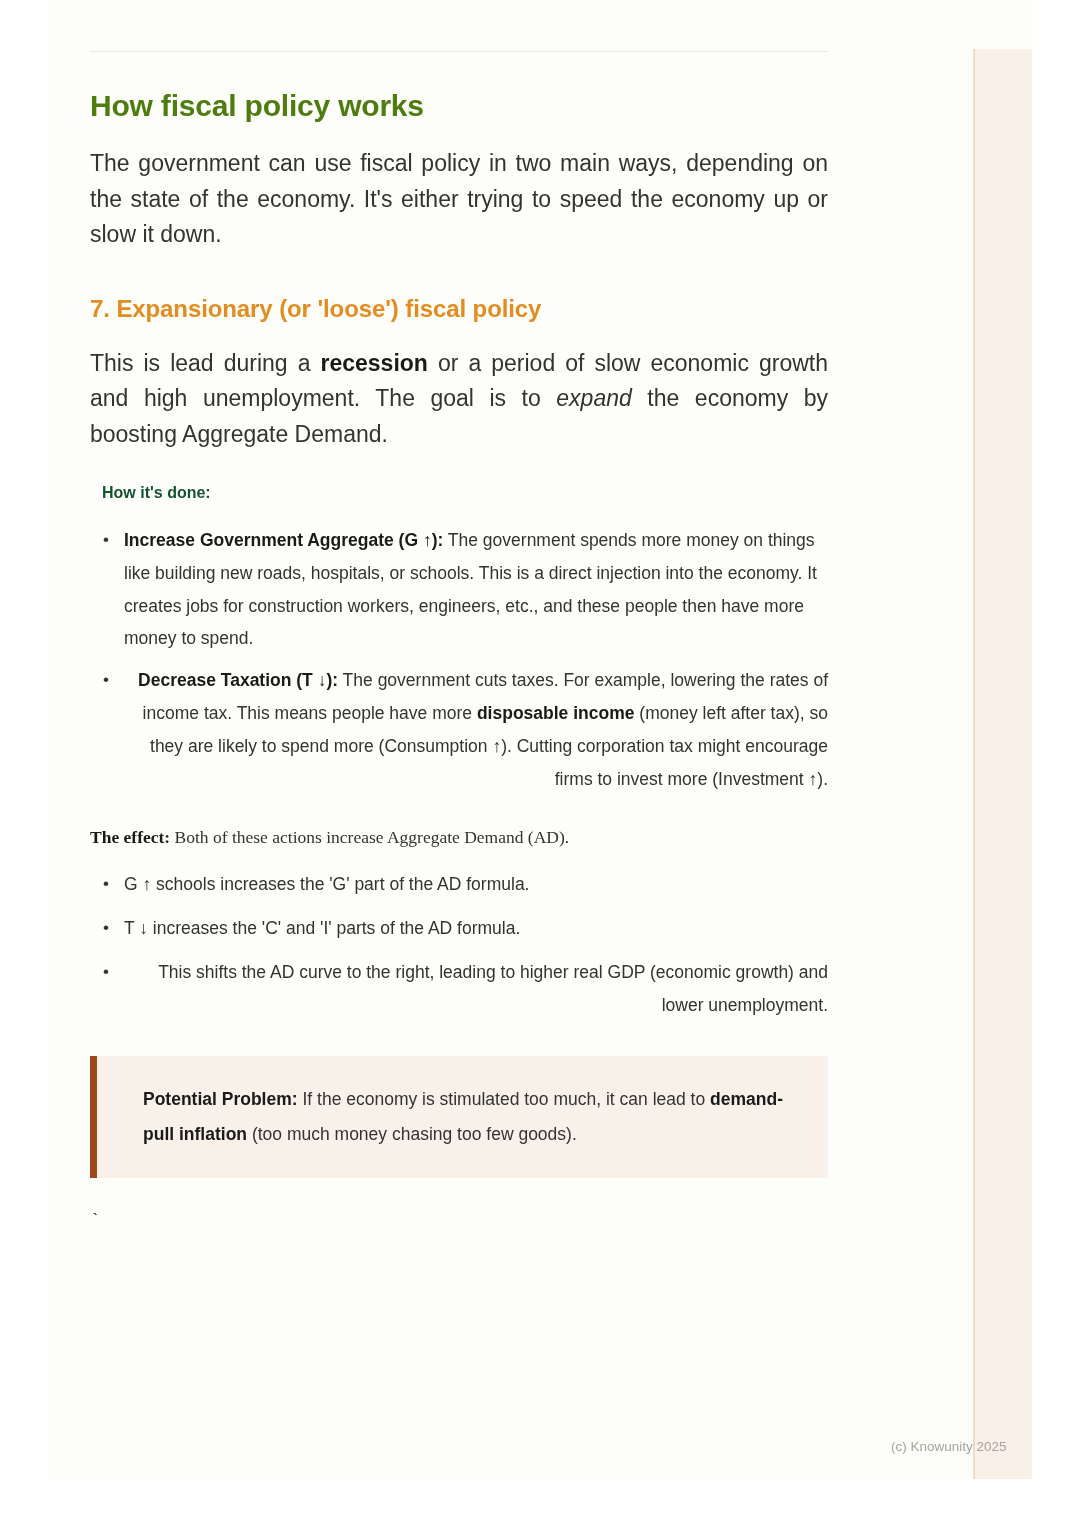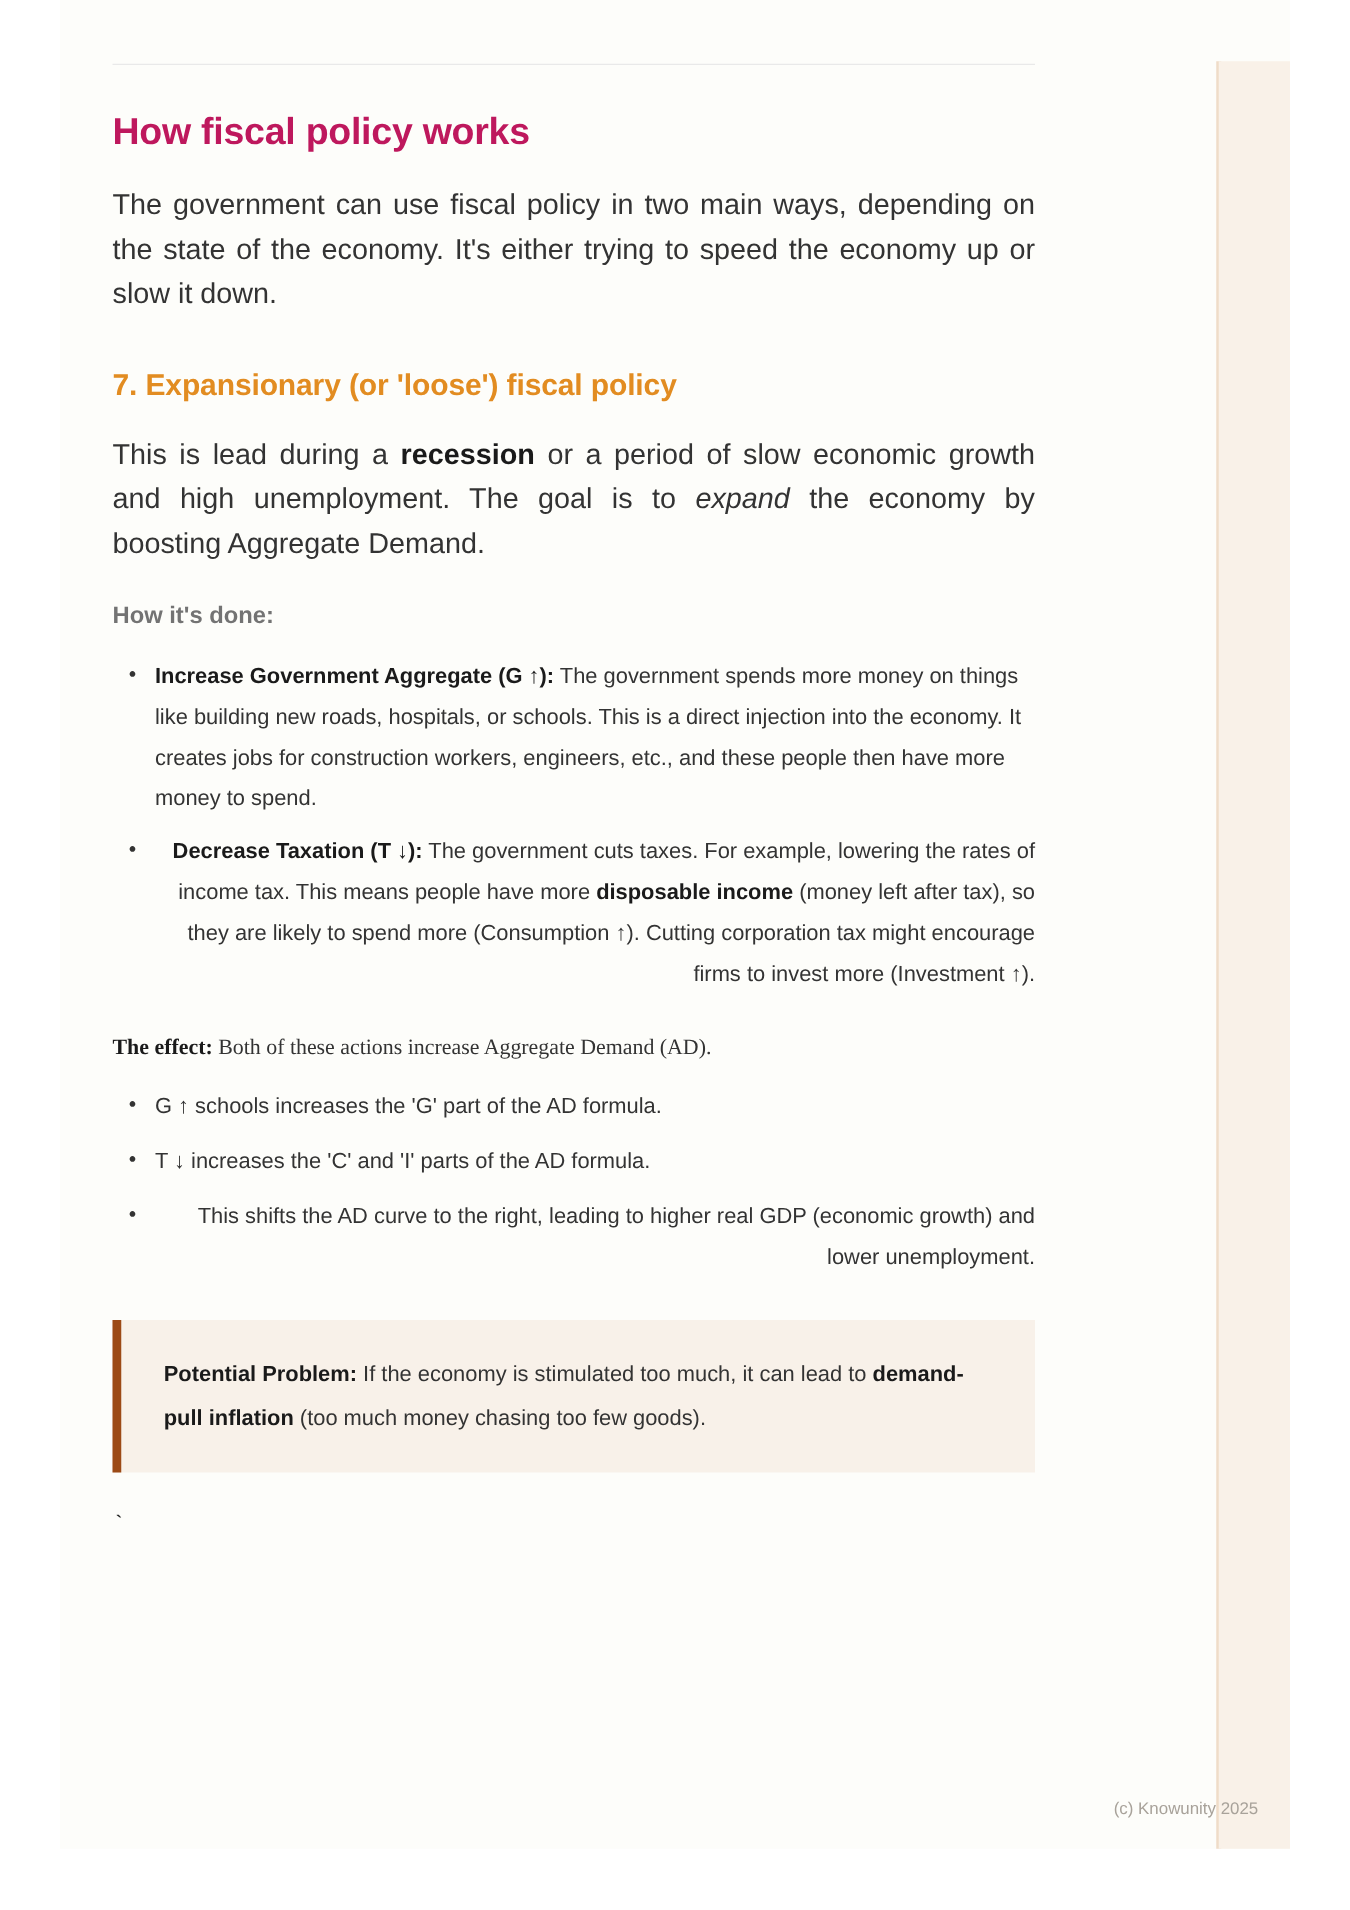--- a/index.html
+++ b/index.html
@@ -55,21 +55,21 @@
     height: 1px;
     background: #e9e9e9;
     margin-top: 51px;
     margin-bottom: 0;
   }
 
   h1.doc-title {
     font-size: 30px;
     line-height: 36px;
     font-weight: bold;
-    color: #be185d;
+    color: #4d7c0f;
     margin: 36px 0 0 0;
     letter-spacing: -0.2px;
   }
 
   h2.section-title {
     font-size: 24px;
     line-height: 30px;
     font-weight: bold;
     color: #e28c21;
     margin: 41px 0 0 0;
@@ -78,25 +78,25 @@
 
   p.body-para {
     font-size: 23px;
     line-height: 35.5px;
     color: #333333;
     text-align: justify;
     margin: 22px 0 0 0;
   }
 
   p.lead-label {
-    font-size: 19px;
+    font-size: 16px;
     line-height: 30px;
-    color: #737373;
+    color: #14532d;
     font-weight: bold;
-    margin: 26px 0 0 0;
+    margin: 26px 0 0 12px;
   }
 
   p.effect-para {
     font-size: 17.5px;
     line-height: 30px;
     color: #333333;
     margin: 27px 0 0 0;
     font-family: Liberation Serif, serif;
   }
   p.effect-para b { color: #1a1a1a; }
@@ -127,21 +127,21 @@
   ul.bullets.tight > li { margin-bottom: 11px; }
 
   b, strong { font-weight: bold; color: #1a1a1a; }
   i, em { font-style: italic; }
 
   
   .callout {
     margin-top: 34px;
     background: #f8f1e9;
     border-left: 7px solid #9c4a16;
-    padding: 26px 28px 26px 34px;
+    padding: 26px 28px 26px 46px;
     box-sizing: border-box;
   }
   .callout p {
     margin: 0;
     font-size: 17.5px;
     line-height: 35px;
     color: #333333;
   }
 
   .stray-tick {

